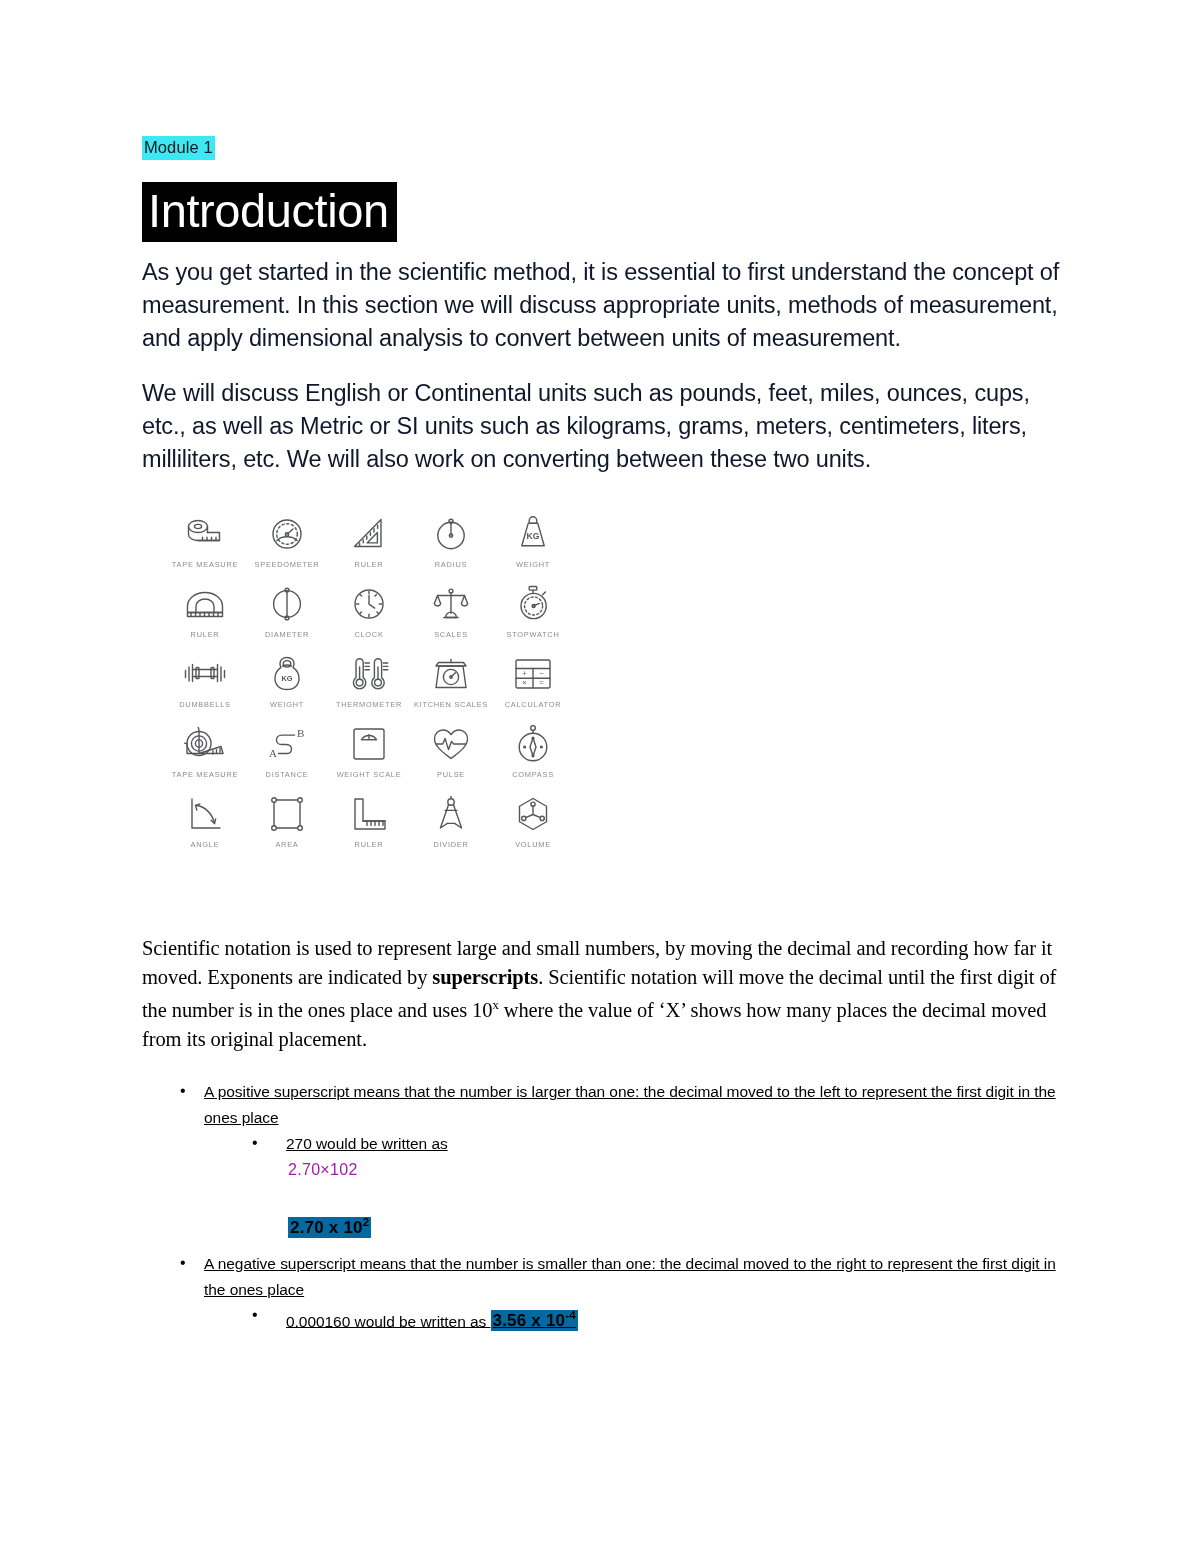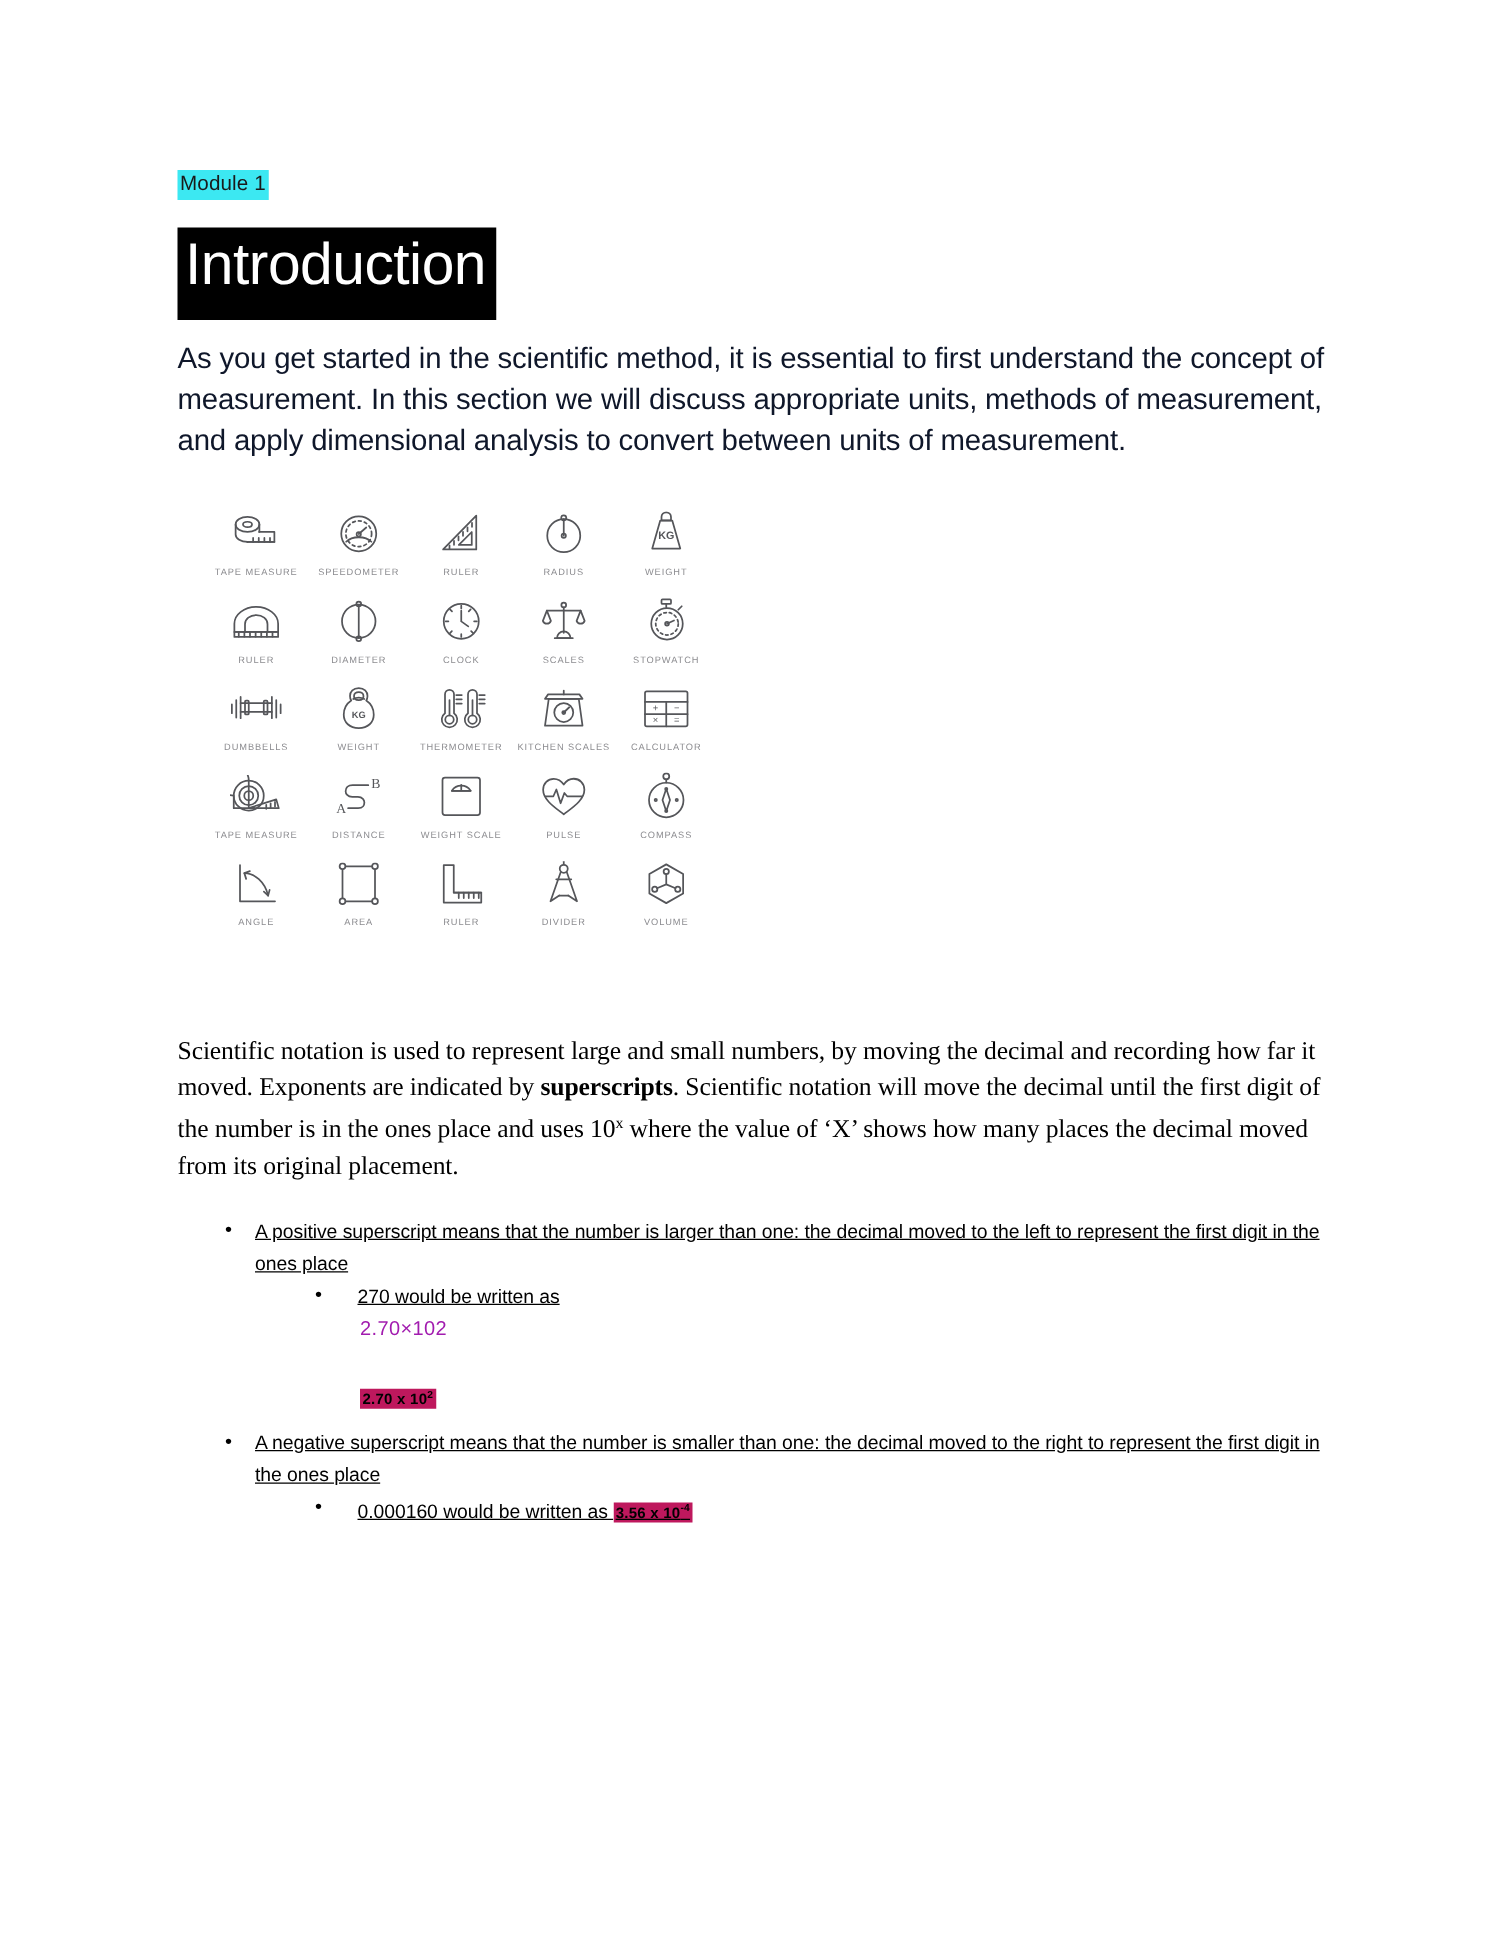--- a/index.html
+++ b/index.html
@@ -46,21 +46,21 @@
   }
   .heading {
     display: inline-block;
     background: #000000;
     color: #ffffff;
     font-family: "Liberation Sans", sans-serif;
     font-weight: 400;
     font-size: 47px;
     line-height: 1.12;
     letter-spacing: -0.4px;
-    padding: 3px 8px 19px 6px;
+    padding: 3px 8px 5px 6px;
   }
 
   
   .body-para {
     font-family: "Liberation Sans", sans-serif;
     font-size: 23.5px;
     line-height: 33px;
     color: #0f172a;
     margin: 0;
     letter-spacing: -0.15px;
@@ -164,23 +164,23 @@
     color: #a21caf;
     padding-left: 146px;
     line-height: 26px;
     letter-spacing: 0.3px;
   }
   .eq-highlight-line {
     padding-left: 146px;
     line-height: 26px;
   }
   .hl {
-    background: #be185d;
-    font-family: "Liberation Sans", sans-serif;
-    font-size: 12px;
+    background: #0369a1;
+    font-family: "Liberation Sans", sans-serif;
+    font-size: 17px;
     font-weight: 600;
     color: #000000;
     padding: 1px 2px;
     letter-spacing: 0.2px;
   }
   .hl sup { font-size: 0.68em; font-weight: 600; }
   .spacer-sm { height: 10px; }
   .spacer-md { height: 26px; }
   .spacer-lg { height: 72px; }
 </style>
@@ -193,20 +193,21 @@
     <div>
       <span class="module-label">Module 1</span>
     </div>
 
     <div class="heading-wrap">
       <span class="heading">Introduction</span>
     </div>
 
     <p class="body-para first">As you get started in the scientific method, it is essential to first understand the concept of measurement. In this section we will discuss appropriate units, methods of measurement, and apply dimensional analysis to convert between units of measurement.</p>
 
+    <p class="body-para second">We will discuss English or Continental units such as pounds, feet, miles, ounces, cups, etc., as well as Metric or SI units such as kilograms, grams, meters, centimeters, liters, milliliters, etc. We will also work on converting between these two units.</p>
 
     <div class="icon-grid">
 
       <div class="icon-row">
         <div class="icon-cell">
           <div class="icon-art">
             <svg width="42" height="36" viewBox="0 0 42 36" fill="none" stroke="#55565a" stroke-width="1.4" stroke-linecap="round" stroke-linejoin="round">
               <ellipse cx="14" cy="10.5" rx="9.5" ry="6"></ellipse>
               <ellipse cx="14" cy="10.5" rx="3.6" ry="2.1"></ellipse>
               <path d="M4.5 10.5v8c0 3.3 4.3 6 9.5 6"></path>

